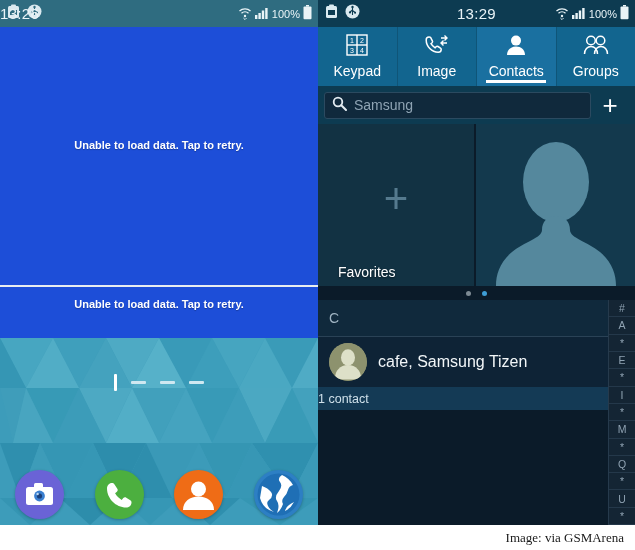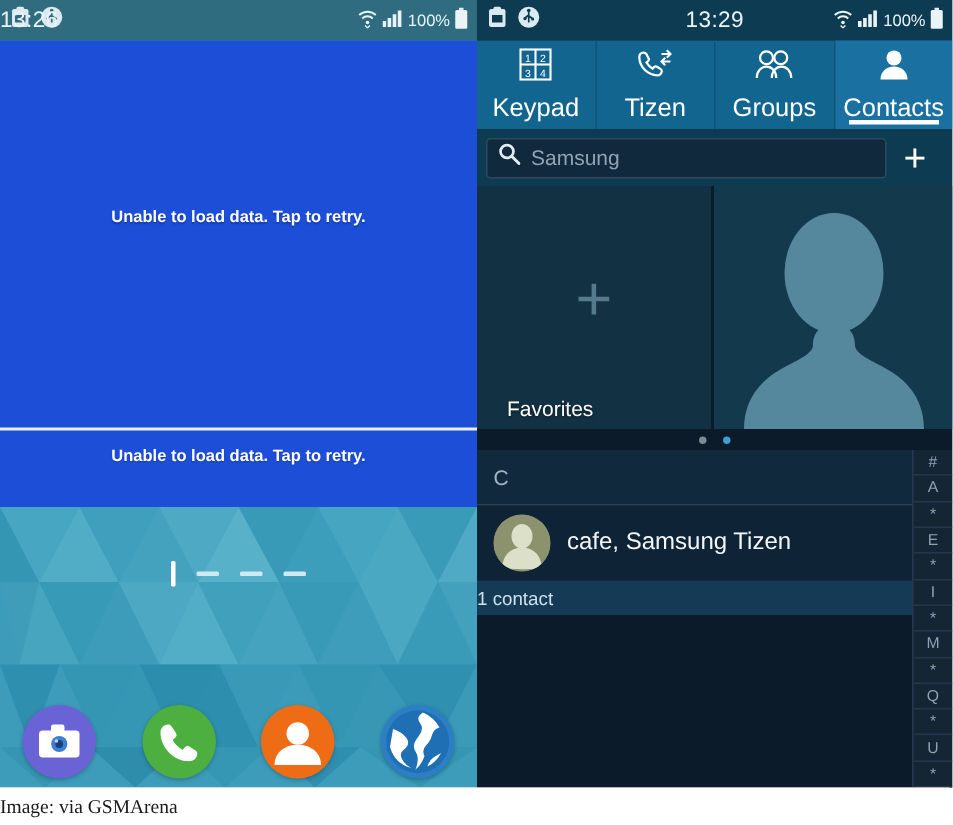--- a/index.html
+++ b/index.html
@@ -93,21 +93,21 @@
   .tabbar {
     position:absolute; left:0; top:27px; width:317px; height:59px;
     background:#12658f; display:flex;
   }
   .tab {
     flex:1; display:flex; flex-direction:column; align-items:center; justify-content:center;
     gap:3px; position:relative; border-right:1px solid #0f5578;
   }
   .tab:last-child { border-right:none; }
   .tab.active { background:#1a70a0; }
-  .tab-label { color:#ffffff; font-size:17px; }
+  .tab-label { color:#ffffff; font-size:14px; }
   .tab-underline {
     position:absolute; bottom:3px; left:12%; width:76%; height:3px; background:#ffffff;
   }
 
   .searchrow {
     position:absolute; left:0; top:86px; width:317px; height:38px;
     background:#0d3b51; display:flex; align-items:center; padding:0 6px;
   }
   .searchbox {
     flex:1; height:27px; background:#10293c; border:1px solid #2b4a60;
@@ -176,21 +176,21 @@
     border-left:1px solid #263a4c;
   }
   .index-item {
     flex:1; display:flex; align-items:center; justify-content:center;
     color:#8fa2b2; font-size:10.5px; border-bottom:1px solid #24384a;
   }
 
   
   .caption-bar {
     position:absolute; left:0; top:525px; width:633px; height:25px;
-    background:#ffffff; display:flex; align-items:center; 
+    background:#ffffff; display:flex; align-items:center; justify-content:flex-end;
     padding-right:9px;
   }
   .caption-bar span {
     color:#1a1a1a; font-size:13px; font-family:"Liberation Serif", serif;
   }
 </style>
 </head>
 <body>
 
 <div class="stage">
@@ -404,42 +404,42 @@
         <span class="tab-label">Keypad</span>
       </div>
       <div class="tab">
         <span>
           <svg width="24" height="22" viewBox="0 0 24 22">
               <path d="M4 3 c-1.6 0-2.8 1.4-2.8 3 0 6.5 5.6 12.2 12 12.2 1.7 0 3-1.2 3-2.8 0-.6-.2-1-.7-1.3l-2.5-1.6c-.7-.4-1.4-.3-1.9.2l-1 1.1c-1.6-.9-3.2-2.5-4.1-4.1l1.1-1c.5-.5.7-1.2.2-1.9L5.7 3.7C5.4 3.2 4.9 3 4 3z" fill="none" stroke="#ffffff" stroke-width="1.5"></path>
               <path d="M16 4 L22 4 M19.5 1.5 L22 4 L19.5 6.5" stroke="#ffffff" stroke-width="1.4" fill="none"></path>
               <path d="M22 9 L16 9 M18.5 6.5 L16 9 L18.5 11.5" stroke="#ffffff" stroke-width="1.4" fill="none"></path>
             </svg>
         </span>
-        <span class="tab-label">Tizen</span>
+        <span class="tab-label">Image</span>
+      </div>
+      <div class="tab active">
+        <span>
+          <svg width="22" height="22" viewBox="0 0 22 22">
+              <circle cx="11" cy="6.6" r="5" fill="#ffffff"></circle>
+              <path d="M2 21 c0-5.2 4-8.6 9-8.6 s9 3.4 9 8.6 z" fill="#ffffff"></path>
+            </svg>
+        </span>
+        <span class="tab-label">Contacts</span>
+        <span class="tab-underline"></span>
       </div>
       <div class="tab">
         <span>
           <svg width="26" height="22" viewBox="0 0 26 22">
               <circle cx="8" cy="6.5" r="4.3" fill="none" stroke="#ffffff" stroke-width="1.5"></circle>
               <path d="M1.5 20 c0-4.6 3-7.6 6.5-7.6 s6.5 3 6.5 7.6" fill="none" stroke="#ffffff" stroke-width="1.5"></path>
               <circle cx="17.5" cy="6.5" r="4.3" fill="none" stroke="#ffffff" stroke-width="1.5"></circle>
               <path d="M11.5 20 c0-4.6 3-7.6 6.5-7.6 s6.5 3 6.5 7.6" fill="none" stroke="#ffffff" stroke-width="1.5"></path>
             </svg>
         </span>
         <span class="tab-label">Groups</span>
-      </div>
-      <div class="tab active">
-        <span>
-          <svg width="22" height="22" viewBox="0 0 22 22">
-              <circle cx="11" cy="6.6" r="5" fill="#ffffff"></circle>
-              <path d="M2 21 c0-5.2 4-8.6 9-8.6 s9 3.4 9 8.6 z" fill="#ffffff"></path>
-            </svg>
-        </span>
-        <span class="tab-label">Contacts</span>
-        <span class="tab-underline"></span>
       </div>
     </div>
 
     <div class="searchrow">
       <div class="searchbox">
         <span>
           <svg width="15" height="15" viewBox="0 0 15 15">
               <circle cx="6" cy="6" r="4.3" fill="none" stroke="#e3ecf2" stroke-width="1.8"></circle>
               <line x1="9.3" y1="9.3" x2="14" y2="14" stroke="#e3ecf2" stroke-width="2" stroke-linecap="round"></line>
             </svg>

